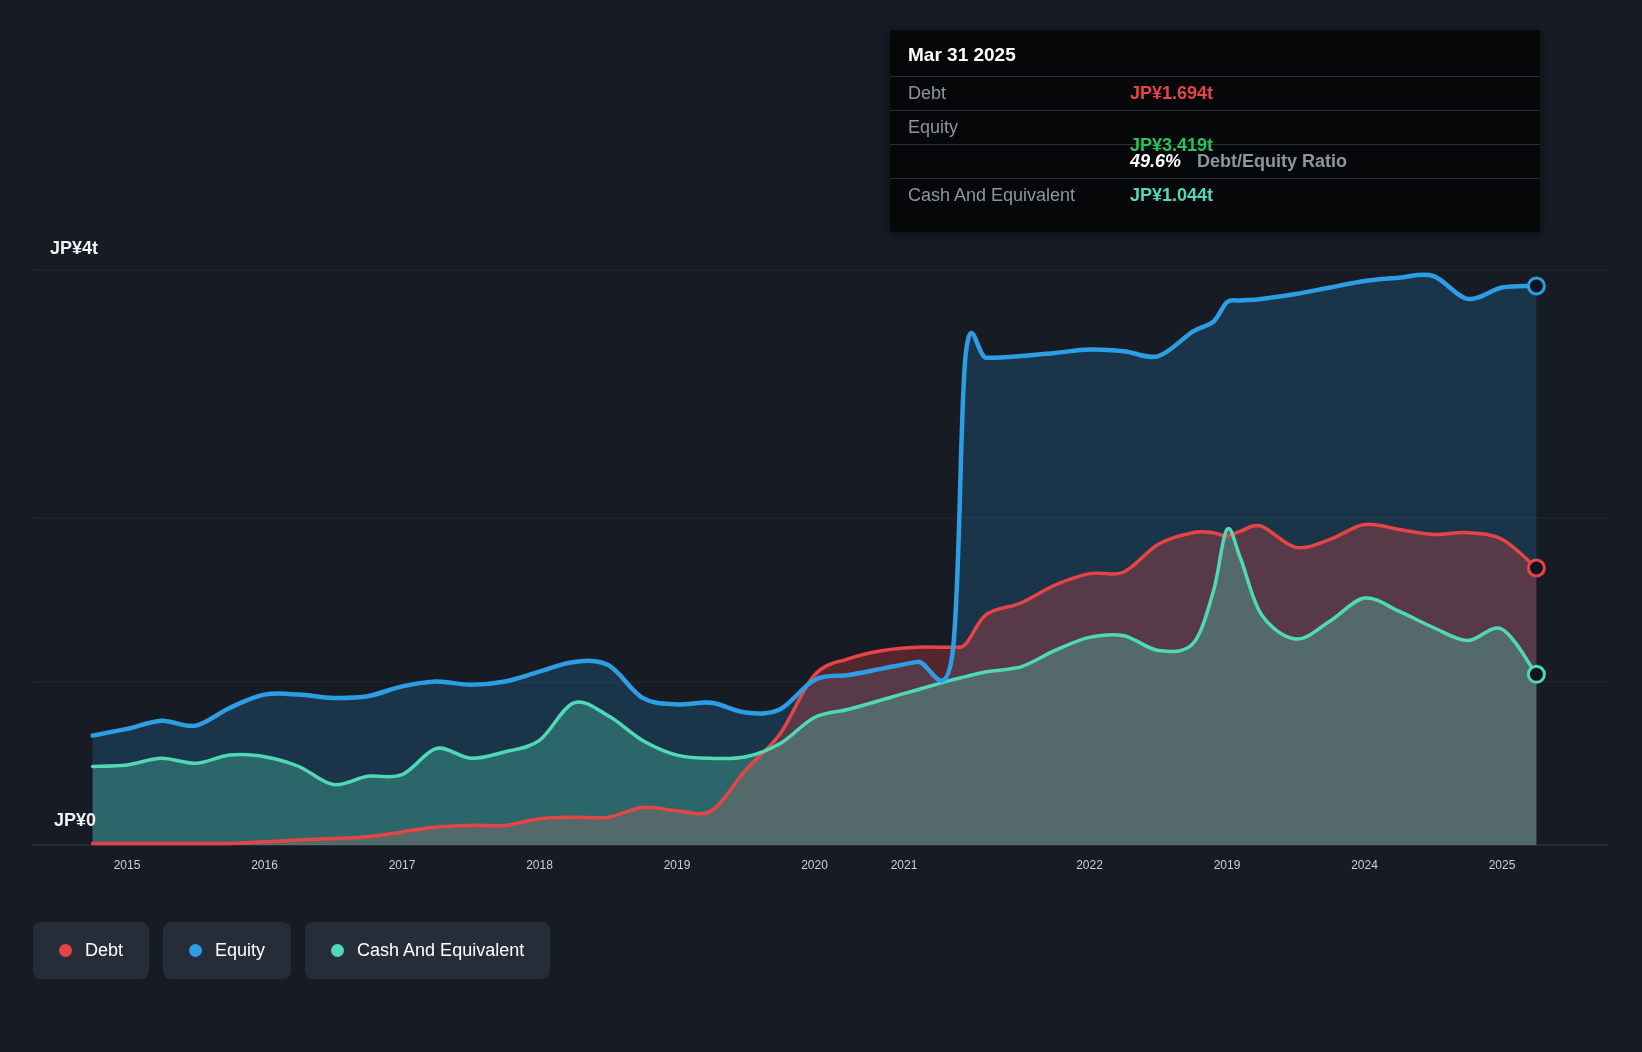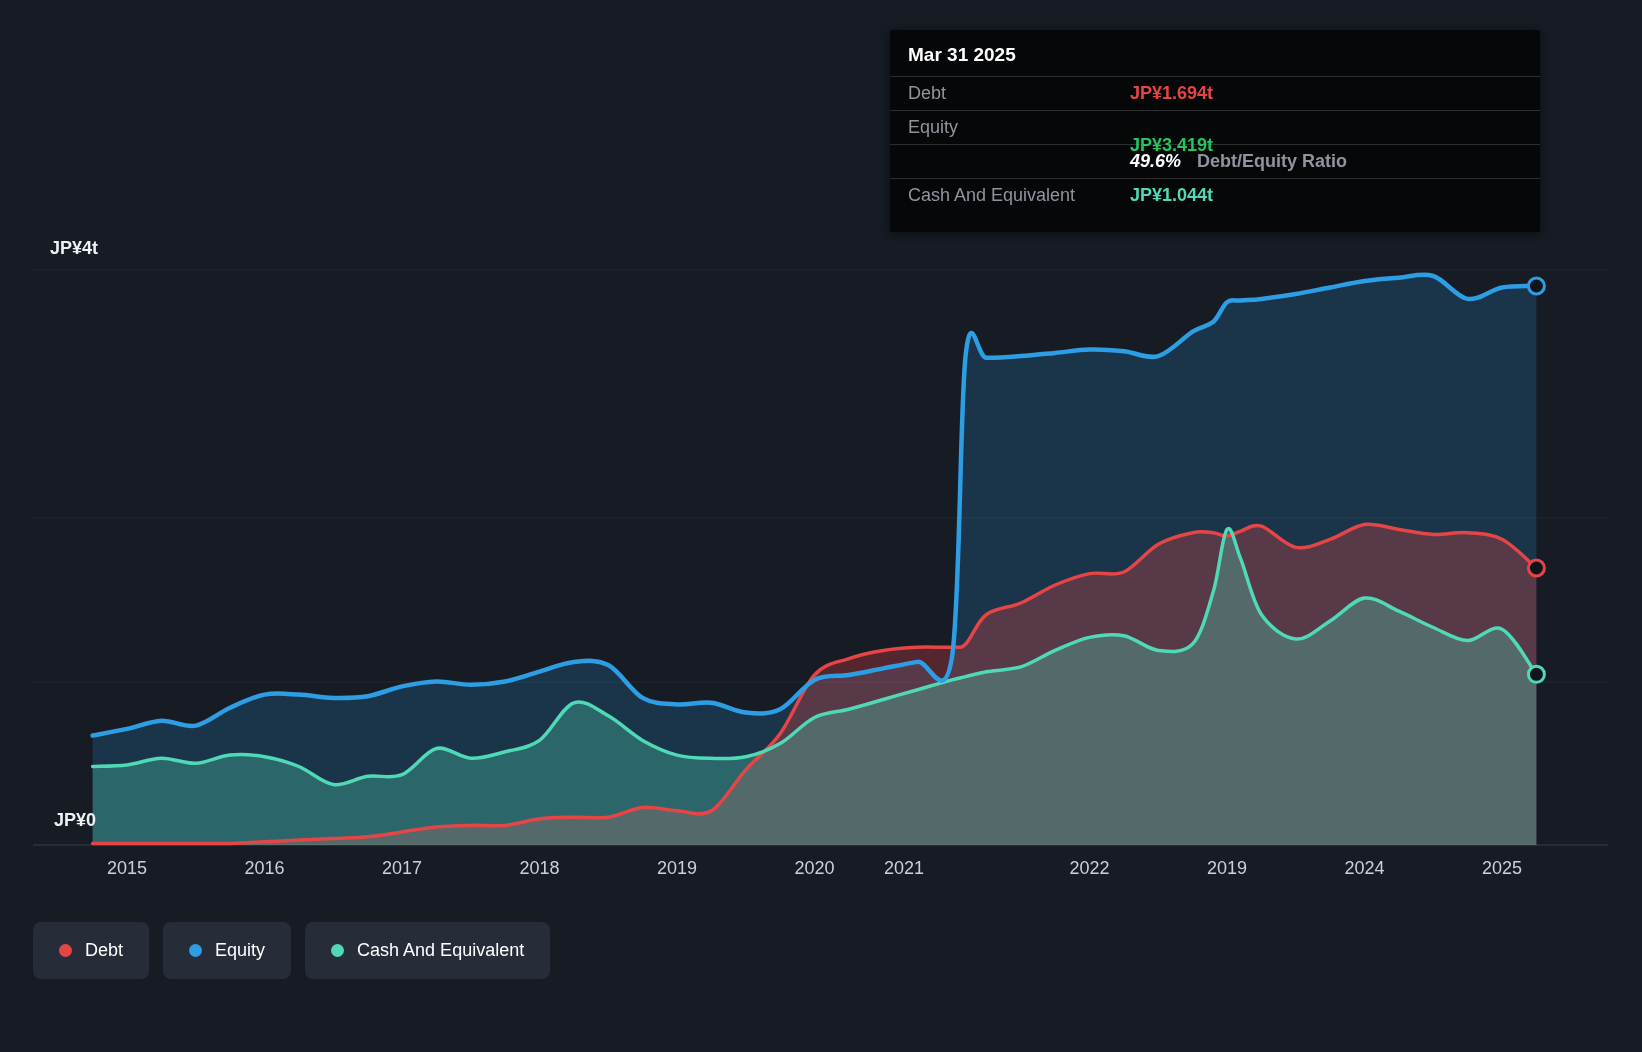--- a/index.html
+++ b/index.html
@@ -9,21 +9,21 @@
     font-family:"Liberation Sans","DejaVu Sans",sans-serif;
     position:relative;overflow:hidden;
     -webkit-font-smoothing:antialiased;
   }
   #chart-svg{position:absolute;left:0;top:0;}
   .axis-label{
     position:absolute;color:#eef0f3;font-size:18px;font-weight:700;
   }
   .x-tick{
     position:absolute;top:858px;transform:translateX(-50%);
-    color:#ccd1d8;font-size:18px;
+    color:#ccd1d8;font-size:12px;
   }
   
   .tooltip{
     position:absolute;left:890px;top:30px;width:650px;
     background:#050708;border-radius:2px;
     font-size:18px;padding-bottom:20px;
     box-shadow:0 2px 10px rgba(0,0,0,.5);
   }
   .tt-title{
     padding:14px 18px 10px;color:#ffffff;font-weight:bold;font-size:19px;

